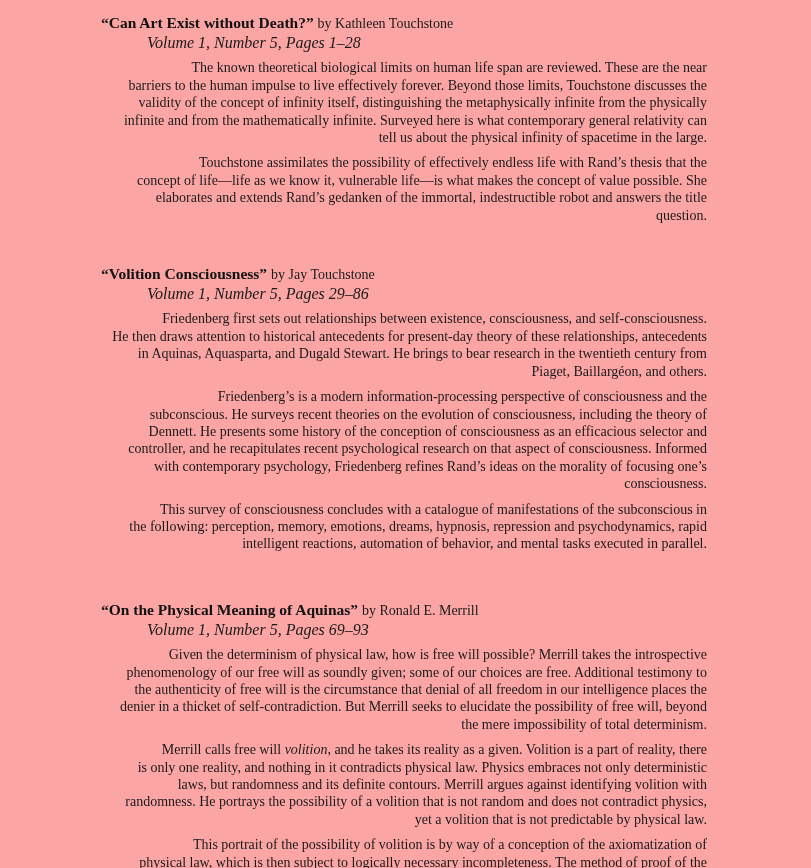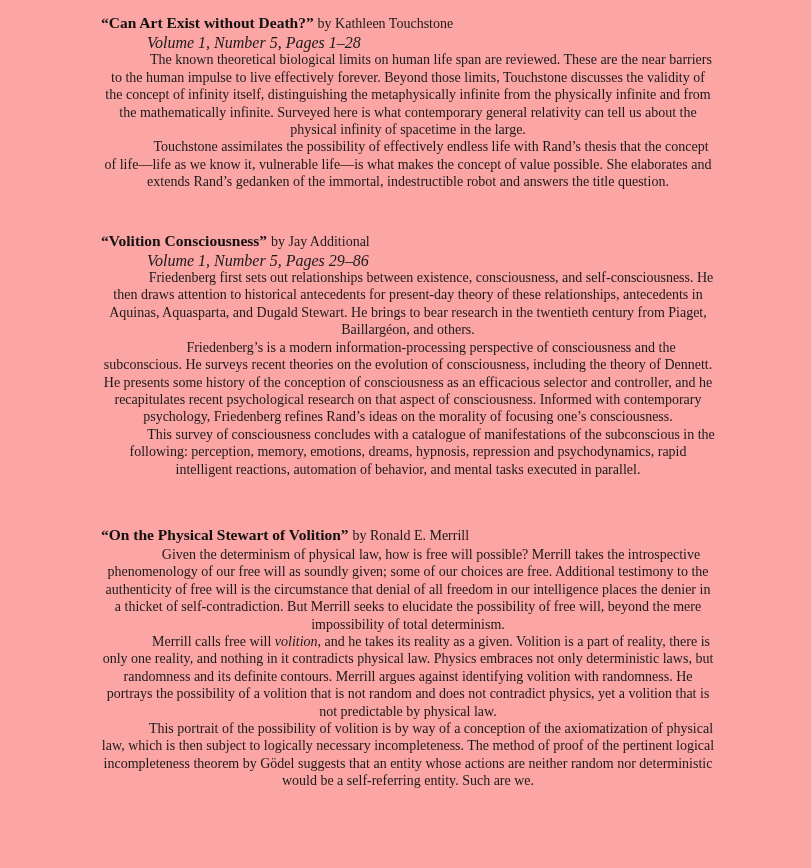--- a/index.html
+++ b/index.html
@@ -34,25 +34,25 @@
     color: #1a1a1a;
   }
   .citation {
     margin: 0;
     font-style: italic;
     font-size: 16px;
     line-height: 17.4px;
     padding-left: 46px;
   }
   .para {
-    margin: 0;
+    margin: 8px;
     font-size: 14px;
     line-height: 17.4px;
     text-indent: 46px;
-    text-align: center;
+    text-align: right;
   }
   .para em { }
 </style>
 </head>
 <body>
 
 <div class="page">
 
   <article class="entry">
     <h2 class="title-line">
@@ -60,31 +60,32 @@
       <span class="byline">by Kathleen Touchstone</span>
     </h2>
     <p class="citation">Volume 1, Number 5, Pages 1–28</p>
     <p class="para">The known theoretical biological limits on human life span are reviewed. These are the near barriers to the human impulse to live effectively forever. Beyond those limits, Touchstone discusses the validity of the concept of infinity itself, distinguishing the metaphysically infinite from the physically infinite and from the mathematically infinite. Surveyed here is what contemporary general relativity can tell us about the physical infinity of spacetime in the large.</p>
     <p class="para">Touchstone assimilates the possibility of effectively endless life with Rand’s thesis that the concept of life—life as we know it, vulnerable life—is what makes the concept of value possible. She elaborates and extends Rand’s gedanken of the immortal, indestructible robot and answers the title question.</p>
   </article>
 
   <article class="entry entry--second">
     <h2 class="title-line">
       <span>“Volition Consciousness”</span>
-      <span class="byline">by Jay Additional</span>
+      <span class="byline">by Jay Touchstone</span>
     </h2>
     <p class="citation">Volume 1, Number 5, Pages 29–86</p>
     <p class="para">Friedenberg first sets out relationships between existence, consciousness, and self-consciousness. He then draws attention to historical antecedents for present-day theory of these relationships, antecedents in Aquinas, Aquasparta, and Dugald Stewart. He brings to bear research in the twentieth century from Piaget, Baillargéon, and others.</p>
     <p class="para">Friedenberg’s is a modern information-processing perspective of consciousness and the subconscious. He surveys recent theories on the evolution of consciousness, including the theory of Dennett. He presents some history of the conception of consciousness as an efficacious selector and controller, and he recapitulates recent psychological research on that aspect of consciousness. Informed with contemporary psychology, Friedenberg refines Rand’s ideas on the morality of focusing one’s consciousness.</p>
     <p class="para">This survey of consciousness concludes with a catalogue of manifestations of the subconscious in the following: perception, memory, emotions, dreams, hypnosis, repression and psychodynamics, rapid intelligent reactions, automation of behavior, and mental tasks executed in parallel.</p>
   </article>
 
   <article class="entry entry--third">
     <h2 class="title-line">
-      <span>“On the Physical Stewart of Volition”</span>
+      <span>“On the Physical Meaning of Aquinas”</span>
       <span class="byline">by Ronald E. Merrill</span>
     </h2>
+    <p class="citation">Volume 1, Number 5, Pages 69–93</p>
     <p class="para">Given the determinism of physical law, how is free will possible? Merrill takes the introspective phenomenology of our free will as soundly given; some of our choices are free. Additional testimony to the authenticity of free will is the circumstance that denial of all freedom in our intelligence places the denier in a thicket of self-contradiction. But Merrill seeks to elucidate the possibility of free will, beyond the mere impossibility of total determinism.</p>
     <p class="para"><span>Merrill calls free will </span><em>volition</em><span>, and he takes its reality as a given. Volition is a part of reality, there is only one reality, and nothing in it contradicts physical law. Physics embraces not only deterministic laws, but randomness and its definite contours. Merrill argues against identifying volition with randomness. He portrays the possibility of a volition that is not random and does not contradict physics, yet a volition that is not predictable by physical law.</span></p>
     <p class="para">This portrait of the possibility of volition is by way of a conception of the axiomatization of physical law, which is then subject to logically necessary incompleteness. The method of proof of the pertinent logical incompleteness theorem by Gödel suggests that an entity whose actions are neither random nor deterministic would be a self-referring entity. Such are we.</p>
   </article>
 
 </div>
 
 </body></html>

